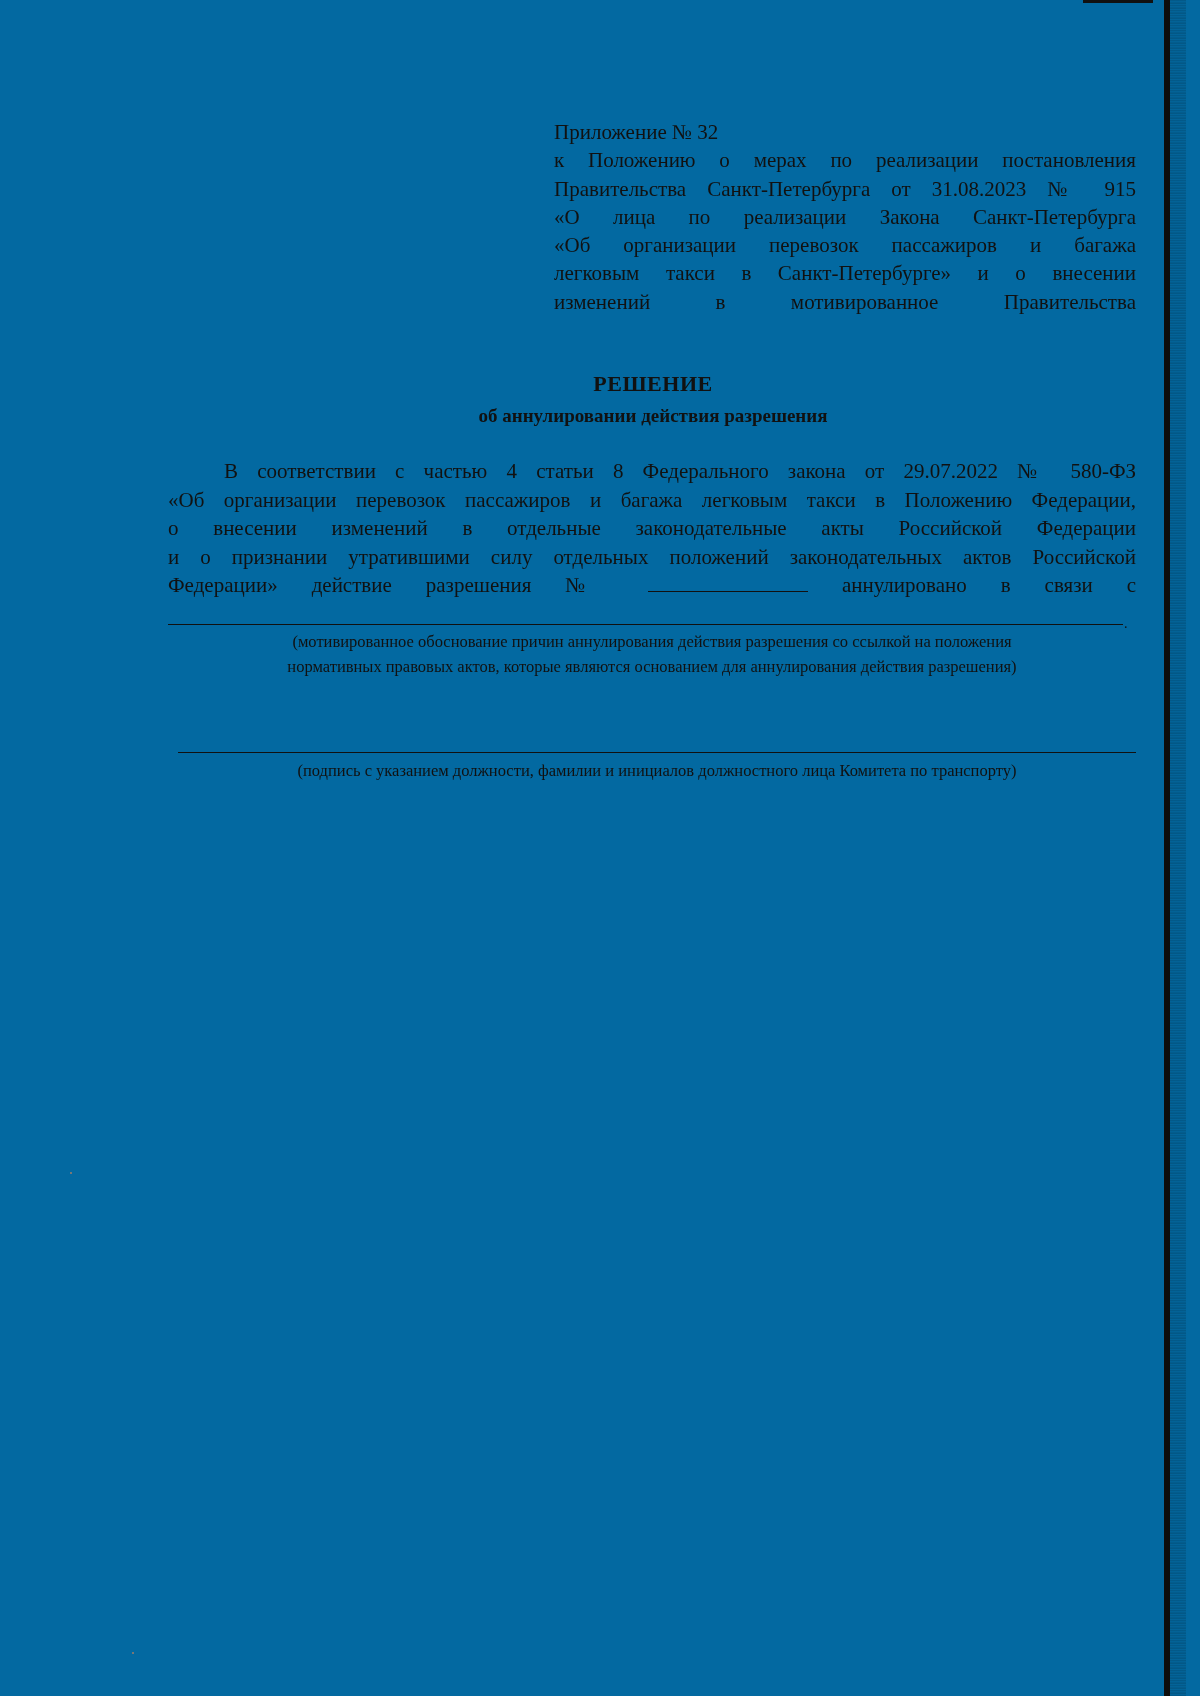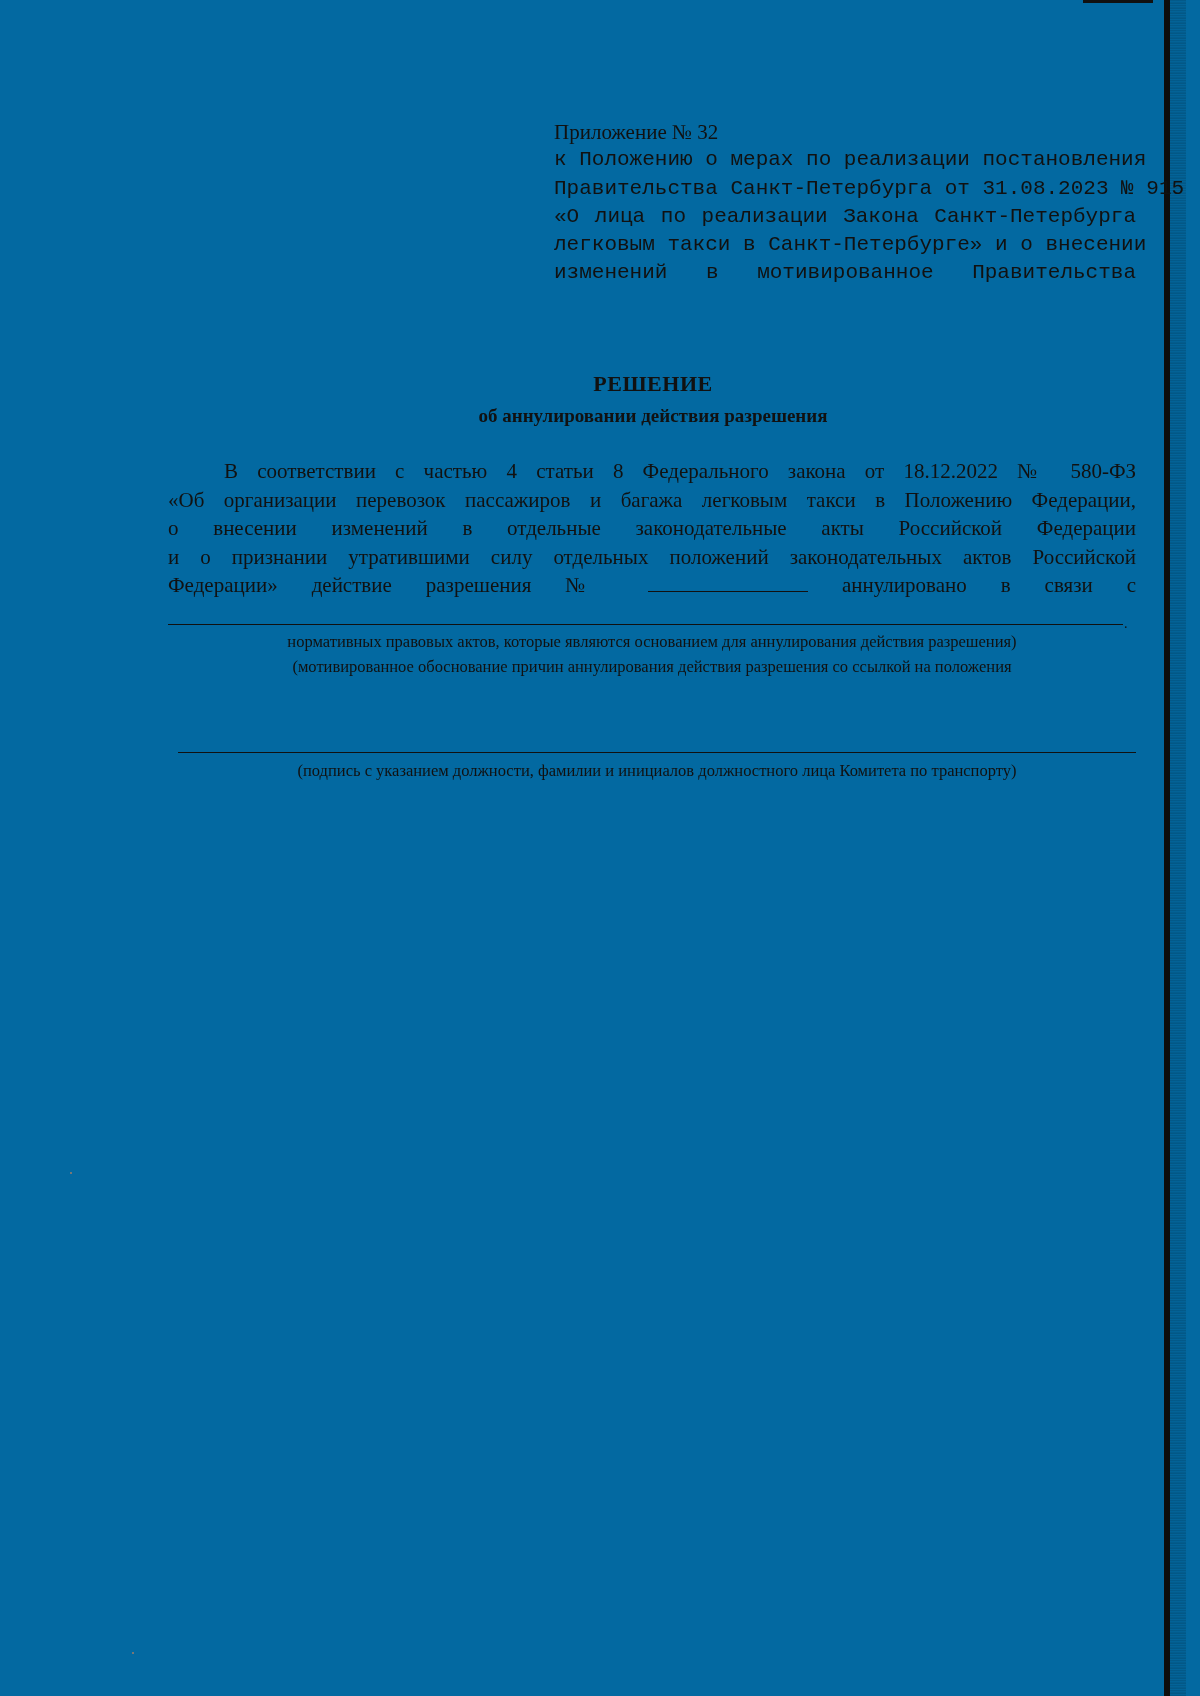--- a/index.html
+++ b/index.html
@@ -48,21 +48,20 @@
       left: 554px; top: 118px;
       width: 582px;
       font-size: 21px;
       line-height: 28.3px;
     }
     .appendix .jline {
       text-align: justify;
       text-align-last: justify;
       display: block;
       white-space: nowrap;
-      font-family: Liberation Mono, monospace;
     }
     .appendix .lline {
       display: block;
       text-align: left;
       white-space: nowrap;
     }
 
     .heading {
       position: absolute;
       left: 0; width: 1306px;
@@ -142,44 +141,45 @@
 
   <div class="top-edge"></div>
   <div class="right-edge"></div>
   <div class="right-edge-noise"></div>
 
   <div class="appendix">
     <span class="lline">Приложение № 32</span>
     <span class="jline">к Положению о мерах по реализации постановления</span>
     <span class="jline">Правительства Санкт-Петербурга от 31.08.2023 № 915</span>
     <span class="jline">«О лица по реализации Закона Санкт-Петербурга</span>
+    <span class="jline">«Об организации перевозок пассажиров и багажа</span>
     <span class="jline">легковым такси в Санкт-Петербурге» и о внесении</span>
     <span class="jline">изменений в мотивированное Правительства</span>
   </div>
 
   <div class="heading main">РЕШЕНИЕ</div>
   <div class="heading sub">об аннулировании действия разрешения</div>
 
   <div class="body-text">
-    <span class="jline indent">В соответствии с частью 4 статьи 8 Федерального закона от 18.12.2022 № 580-ФЗ</span>
+    <span class="jline indent">В соответствии с частью 4 статьи 8 Федерального закона от 29.07.2022 № 580-ФЗ</span>
     <span class="jline">«Об организации перевозок пассажиров и багажа легковым такси в Положению Федерации,</span>
     <span class="jline">о внесении изменений в отдельные законодательные акты Российской Федерации</span>
     <span class="jline">и о признании утратившими силу отдельных положений законодательных актов Российской</span>
     <span class="jline">
       <span>Федерации» действие разрешения №</span>
       <span class="blank-number"></span>
       <span>аннулировано в связи с</span>
     </span>
   </div>
 
   <div class="reason-line"></div>
   <div class="reason-dot">.</div>
   <div class="caption reason">
+    <div>(мотивированное обоснование причин аннулирования действия разрешения со ссылкой на положения</div>
     <div>нормативных правовых актов, которые являются основанием для аннулирования действия разрешения)</div>
-    <div>(мотивированное обоснование причин аннулирования действия разрешения со ссылкой на положения</div>
   </div>
 
   <div class="sign-line"></div>
   <div class="caption sign">(подпись с указанием должности, фамилии и инициалов должностного лица Комитета по транспорту)</div>
 
   <div class="speck" style="left:70px; top:1172px;"></div>
   <div class="speck" style="left:132px; top:1652px;"></div>
 </div>
 
 </body></html>

